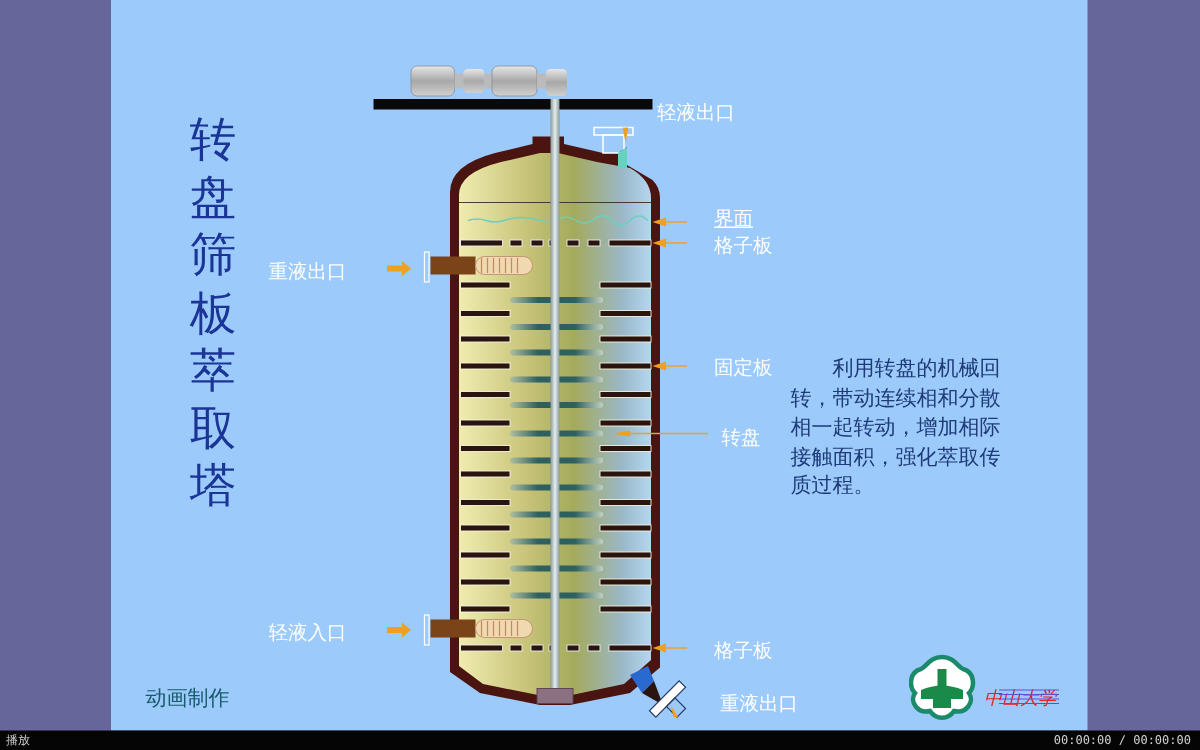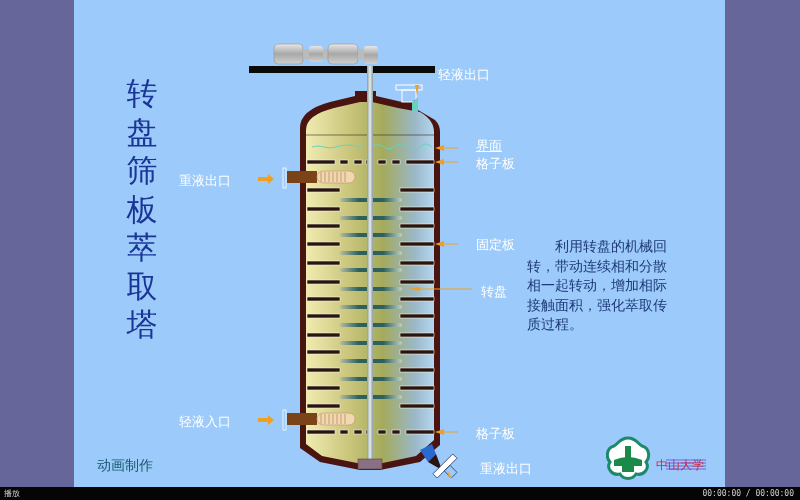--- a/index.html
+++ b/index.html
@@ -40,21 +40,21 @@
     .desc {
       position: absolute; left: 527px; top: 237px; width: 146px;
       color: #1e3a78; font-size: 14px; line-height: 19.5px;
       text-indent: 2em; font-family: "DejaVu Serif", serif;
     }
     .credit {
       position: absolute; left: 97px; top: 457px; color: #165b6b;
       font-size: 14px; font-family: Liberation Serif, serif;
     }
     svg.diagram { position: absolute; left: 0; top: 0; }
-    .logo { position: absolute; left: 606px; top: 436px; }
+    .logo { position: absolute; left: 606px; top: 436px; font-style: italic; }
   </style>
 </head>
 <body>
 
 <div class="side left"></div>
 <div class="side right"></div>
 
 <div class="stage"></div>
 
 <svg class="diagram" width="800" height="487" viewBox="0 0 800 487">

